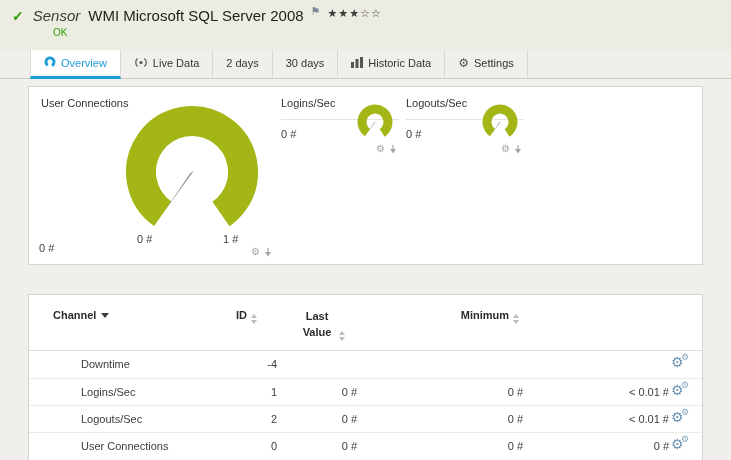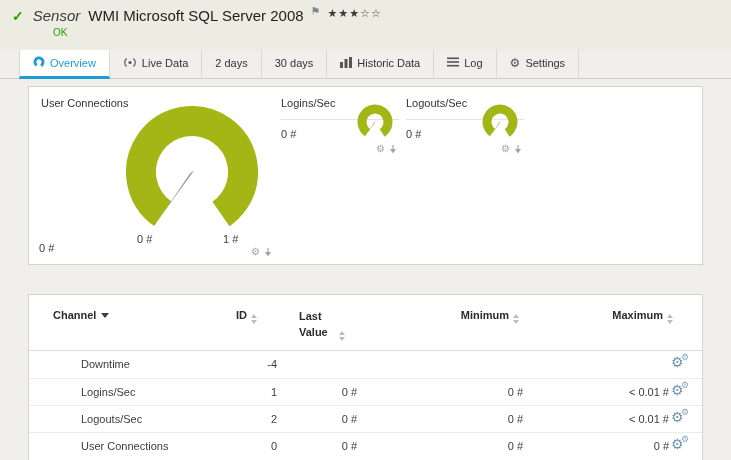--- a/index.html
+++ b/index.html
@@ -16,21 +16,21 @@
   .hdr-row1 { display: flex; align-items: center; }
   .check-icon { color: #2f9e00; font-size: 14px; font-weight: bold; margin-right: 9px; }
   .kind { font-size: 15px; font-style: italic; color: #3a3a3a; margin-right: 8px; }
   .page-title { font-size: 15px; color: #1e1e1e; }
   .flag-icon { font-size: 11px; color: #7a8794; margin-left: 7px; position: relative; top: -4px; }
   .stars { margin-left: 7px; font-size: 11px; color: #3c3c3c; letter-spacing: 1px; position: relative; top: -2px; }
   .stars .empty { color: #55514a; }
   .ok-status { margin-left: 41px; margin-top: 3px; font-size: 10px; font-weight: normal; color: #2f9e00; }
 
   
-  .tabbar { display: flex; align-items: stretch; height: 29px; padding-left: 19px;
+  .tabbar { display: flex; align-items: stretch; height: 29px; padding-left: 30px;
             border-bottom: 1px solid #ccccc6; background: #f0efeb; }
   .tab { display: flex; align-items: center; gap: 5px; padding: 0 13px;
          color: #333; border-right: 1px solid #d9d8d2; border-bottom: 3px solid transparent;
          margin-bottom: -1px; cursor: pointer; white-space: nowrap; }
   .tab:first-child { border-left: 1px solid #d9d8d2; }
   .tab.active { background: #fff; border-bottom-color: #1e9cd8; color: #1e9cd8; }
   .tab .glyph { font-size: 12px; color: #555; line-height: 1; }
 
   
   .content { padding: 7px 28px 0; }
@@ -60,21 +60,21 @@
   .mini-gear { font-size: 10px; color: #a4a4a0; line-height: 1; cursor: pointer; }
   .pin-icon { cursor: pointer; }
 
   
   .trow { display: grid; grid-template-columns: 174px 48px 80px 166px 146px 1fr; align-items: center; }
   .thead { padding-top: 14px; padding-bottom: 9px; border-bottom: 1px solid #dcdcd8;
            font-weight: bold; color: #2b2b2b; align-items: start; gap: 8px; }
   .cell { padding-right: 2px; }
   .c-channel { padding-left: 24px; }
   .c-num { text-align: right; }
-  .c-last .lbl-wrap { display: inline-block; width: 36px; text-align: left; line-height: 1.45; }
+  .c-last .lbl-wrap { display: inline-block; width: 36px; text-align: center; line-height: 1.45; }
   .trow.tbody { height: 27px; color: #3c3c3c; padding-left: 28px; }
   .trow.tbody + .trow.tbody { border-top: 1px solid #ebebe8; }
   .c-gear { justify-self: end; margin-right: 36px; }
 
   .caret-down { display: inline-block; width: 0; height: 0; margin-left: 5px;
     border-left: 4px solid transparent; border-right: 4px solid transparent;
     border-top: 5px solid #3c3c3c; vertical-align: 1px; cursor: pointer; }
   .sort { display: inline-flex; flex-direction: column; gap: 2px; margin-left: 4px;
           vertical-align: 1px; cursor: pointer; }
   .sort .up { width: 0; height: 0; border-left: 3px solid transparent;
@@ -127,30 +127,20 @@
   </div>
   <div class="tab">
     <span>
       <svg width="12" height="11" viewBox="0 0 12 11">
           <rect x="0" y="5" width="3" height="6" fill="#555"></rect>
           <rect x="4.5" y="2" width="3" height="9" fill="#555"></rect>
           <rect x="9" y="0" width="3" height="11" fill="#555"></rect>
         </svg>
     </span>
     <span>Historic Data</span>
-  </div>
-  <div class="tab">
-    <span>
-      <svg width="12" height="10" viewBox="0 0 12 10">
-          <rect x="0" y="0.5" width="12" height="1.6" fill="#555"></rect>
-          <rect x="0" y="4.2" width="12" height="1.6" fill="#555"></rect>
-          <rect x="0" y="7.9" width="12" height="1.6" fill="#555"></rect>
-        </svg>
-    </span>
-    <span>Log</span>
   </div>
   <div class="tab">
     <span class="glyph">⚙</span>
     <span>Settings</span>
   </div>
 </div>
 
 <div class="content">
 
   <div class="panel" id="gauge-panel">
@@ -225,26 +215,20 @@
             <span class="up"></span>
             <span class="down"></span>
           </span>
       </div>
       <div class="cell c-num">
         <span>Minimum</span><span class="sort">
             <span class="up"></span>
             <span class="down"></span>
           </span>
       </div>
-      <div class="cell c-num">
-        <span>Maximum</span><span class="sort">
-            <span class="up"></span>
-            <span class="down"></span>
-          </span>
-      </div>
       <div class="cell"></div>
     </div>
 
     <div class="trow tbody">
       <div class="cell c-channel">Downtime</div>
       <div class="cell c-num">-4</div>
       <div class="cell c-num"></div>
       <div class="cell c-num"></div>
       <div class="cell c-num"></div>
       <div class="cell c-gear"><span class="row-gear"><span class="g1">⚙</span><span class="g2">⚙</span></span></div>

